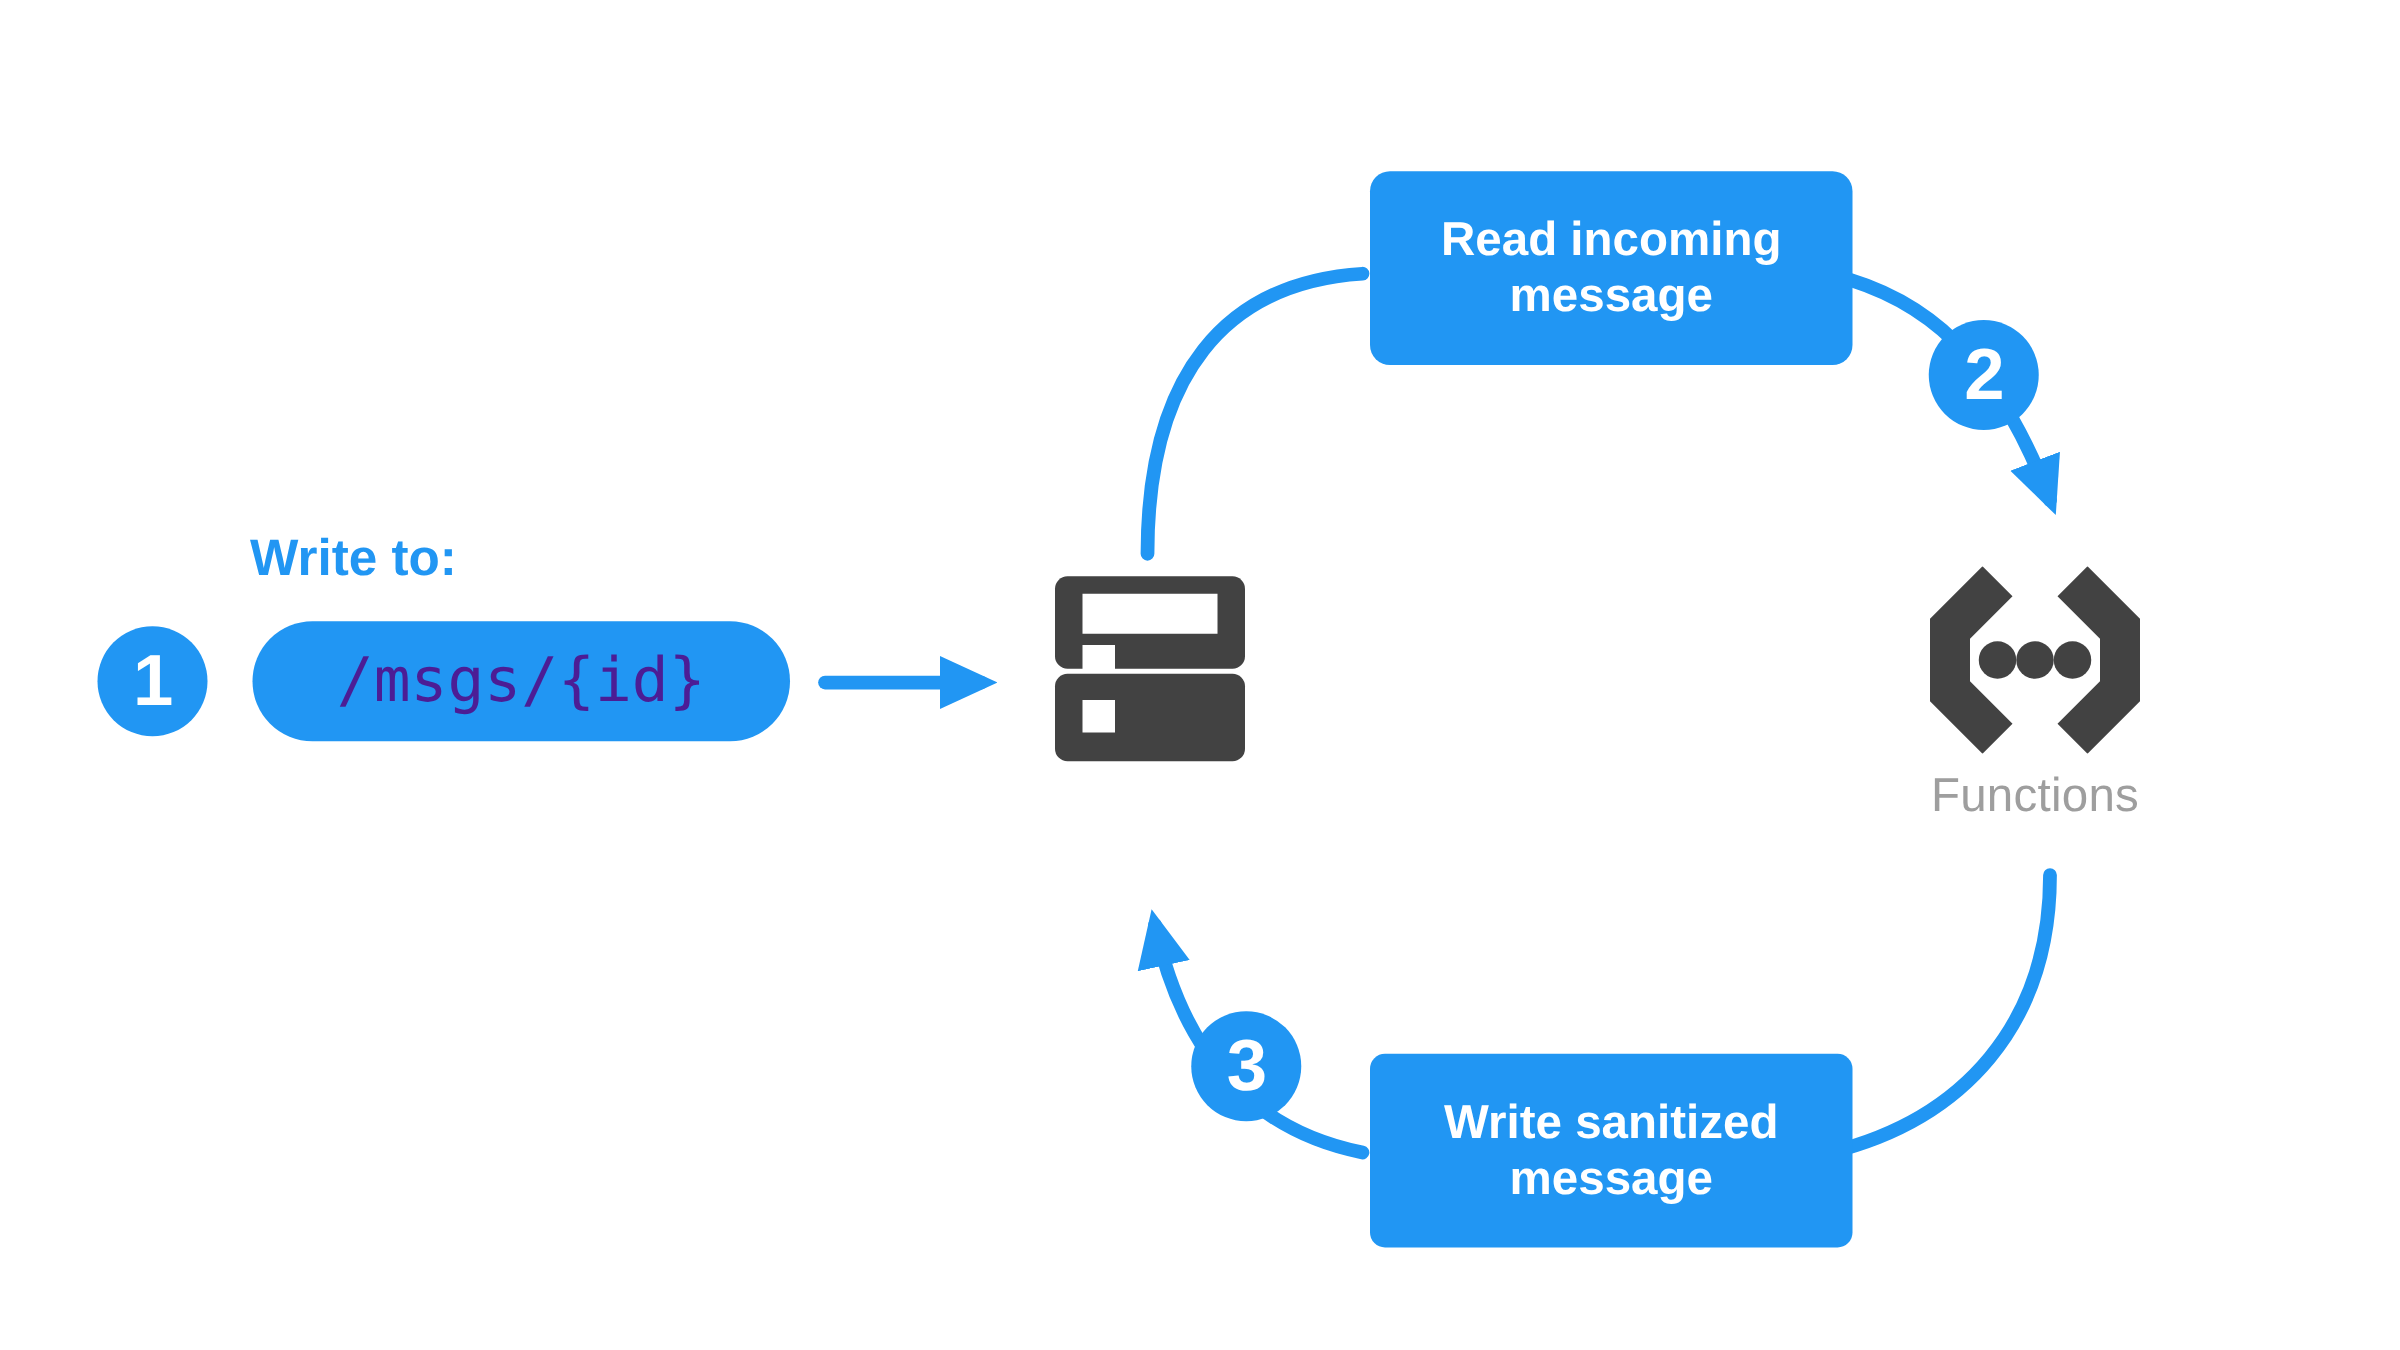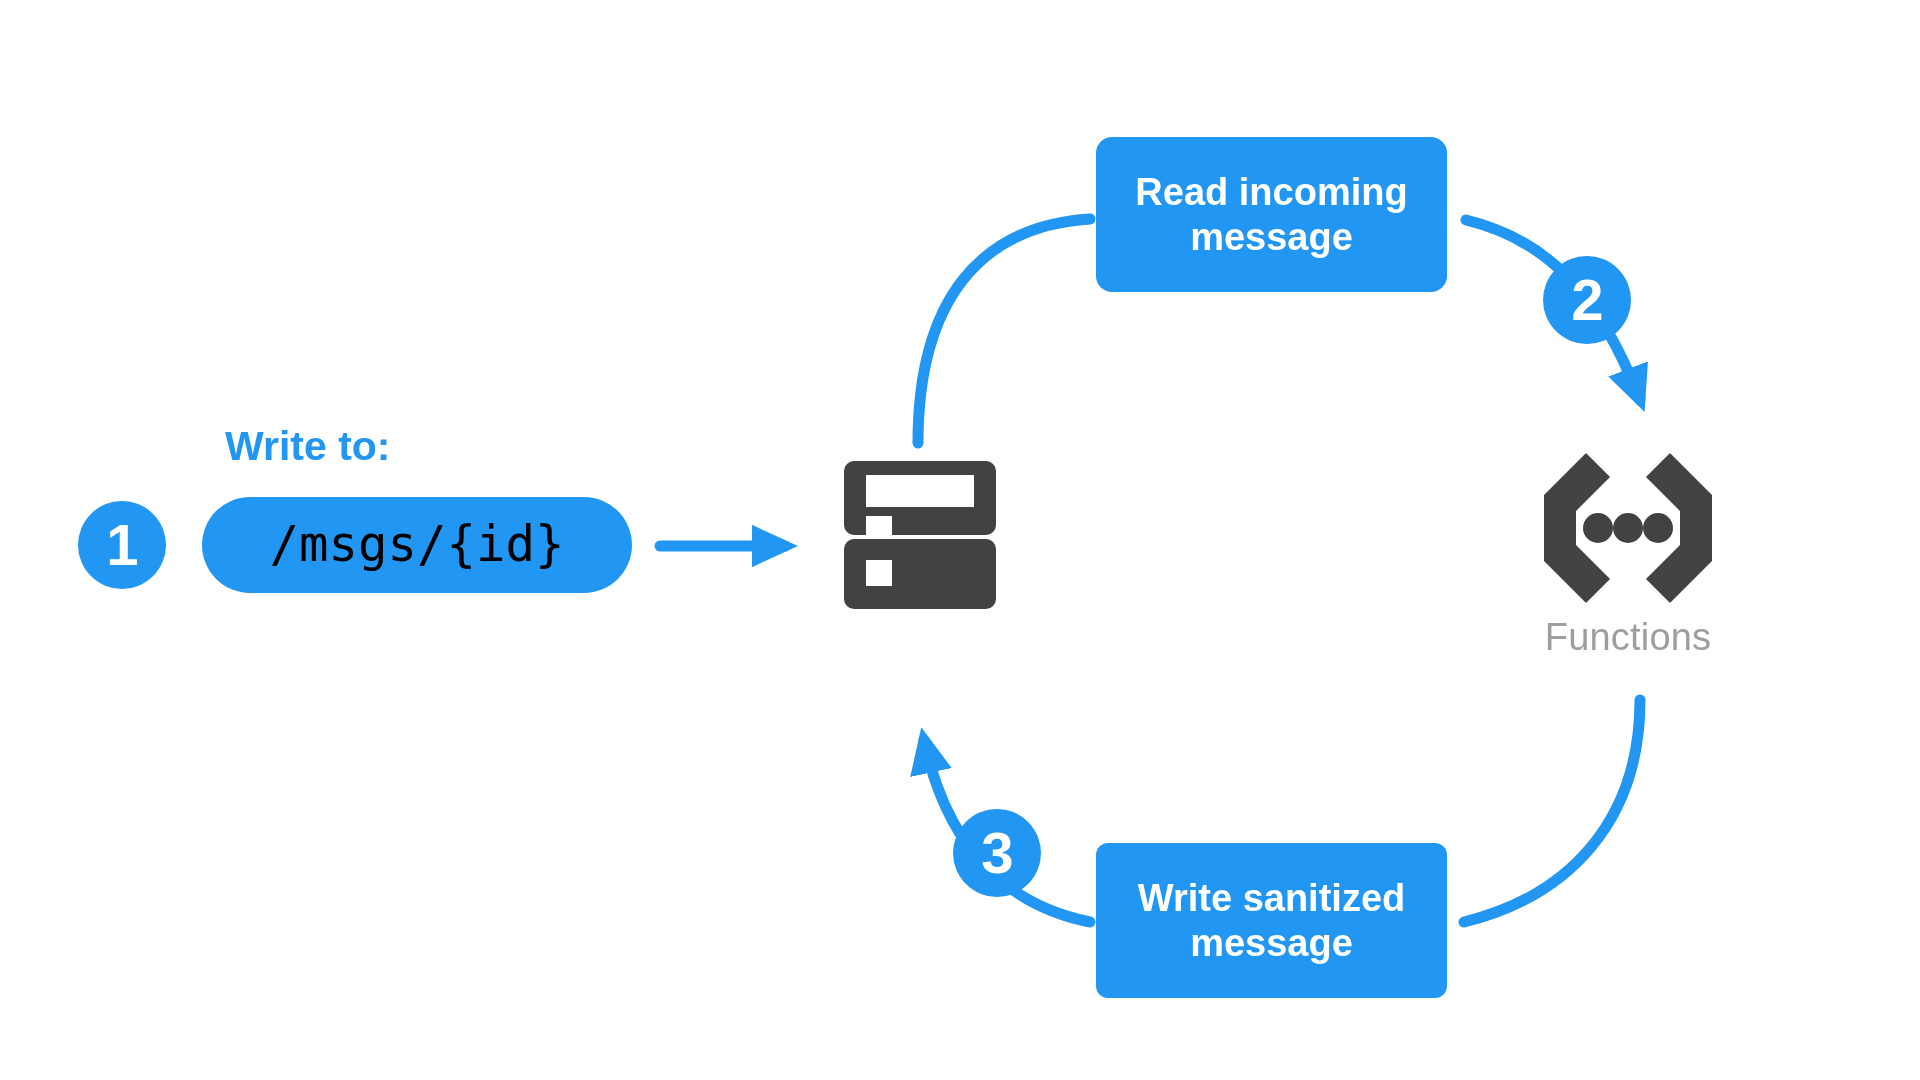--- a/index.html
+++ b/index.html
@@ -47,45 +47,44 @@
 
   
   #write-to-label {
     position: absolute;
     left: 200px;
     top: 423px;
     font-size: 41px;
     font-weight: bold;
     color: #2196f3;
     white-space: nowrap;
-    margin-left: 25px;
   }
 
   
   #path-pill {
     position: absolute;
     left: 202px;
     top: 497px;
     width: 430px;
     height: 96px;
     border-radius: 48px;
     background: #2196f3;
-    color: #000000;
+    color: #4c1d95;
     font-family: "DejaVu Sans Mono", "Liberation Mono", monospace;
     font-size: 49px;
     line-height: 96px;
     text-align: center;
     letter-spacing: 0px;
     box-sizing: border-box;
   }
 
   
   .action-box {
     position: absolute;
-    width: 351px;
+    width: 386px;
     background: #2196f3;
     border-radius: 16px;
     color: #ffffff;
     font-size: 38px;
     font-weight: bold;
     line-height: 1.18;
     text-align: center;
     display: flex;
     align-items: center;
     justify-content: center;

